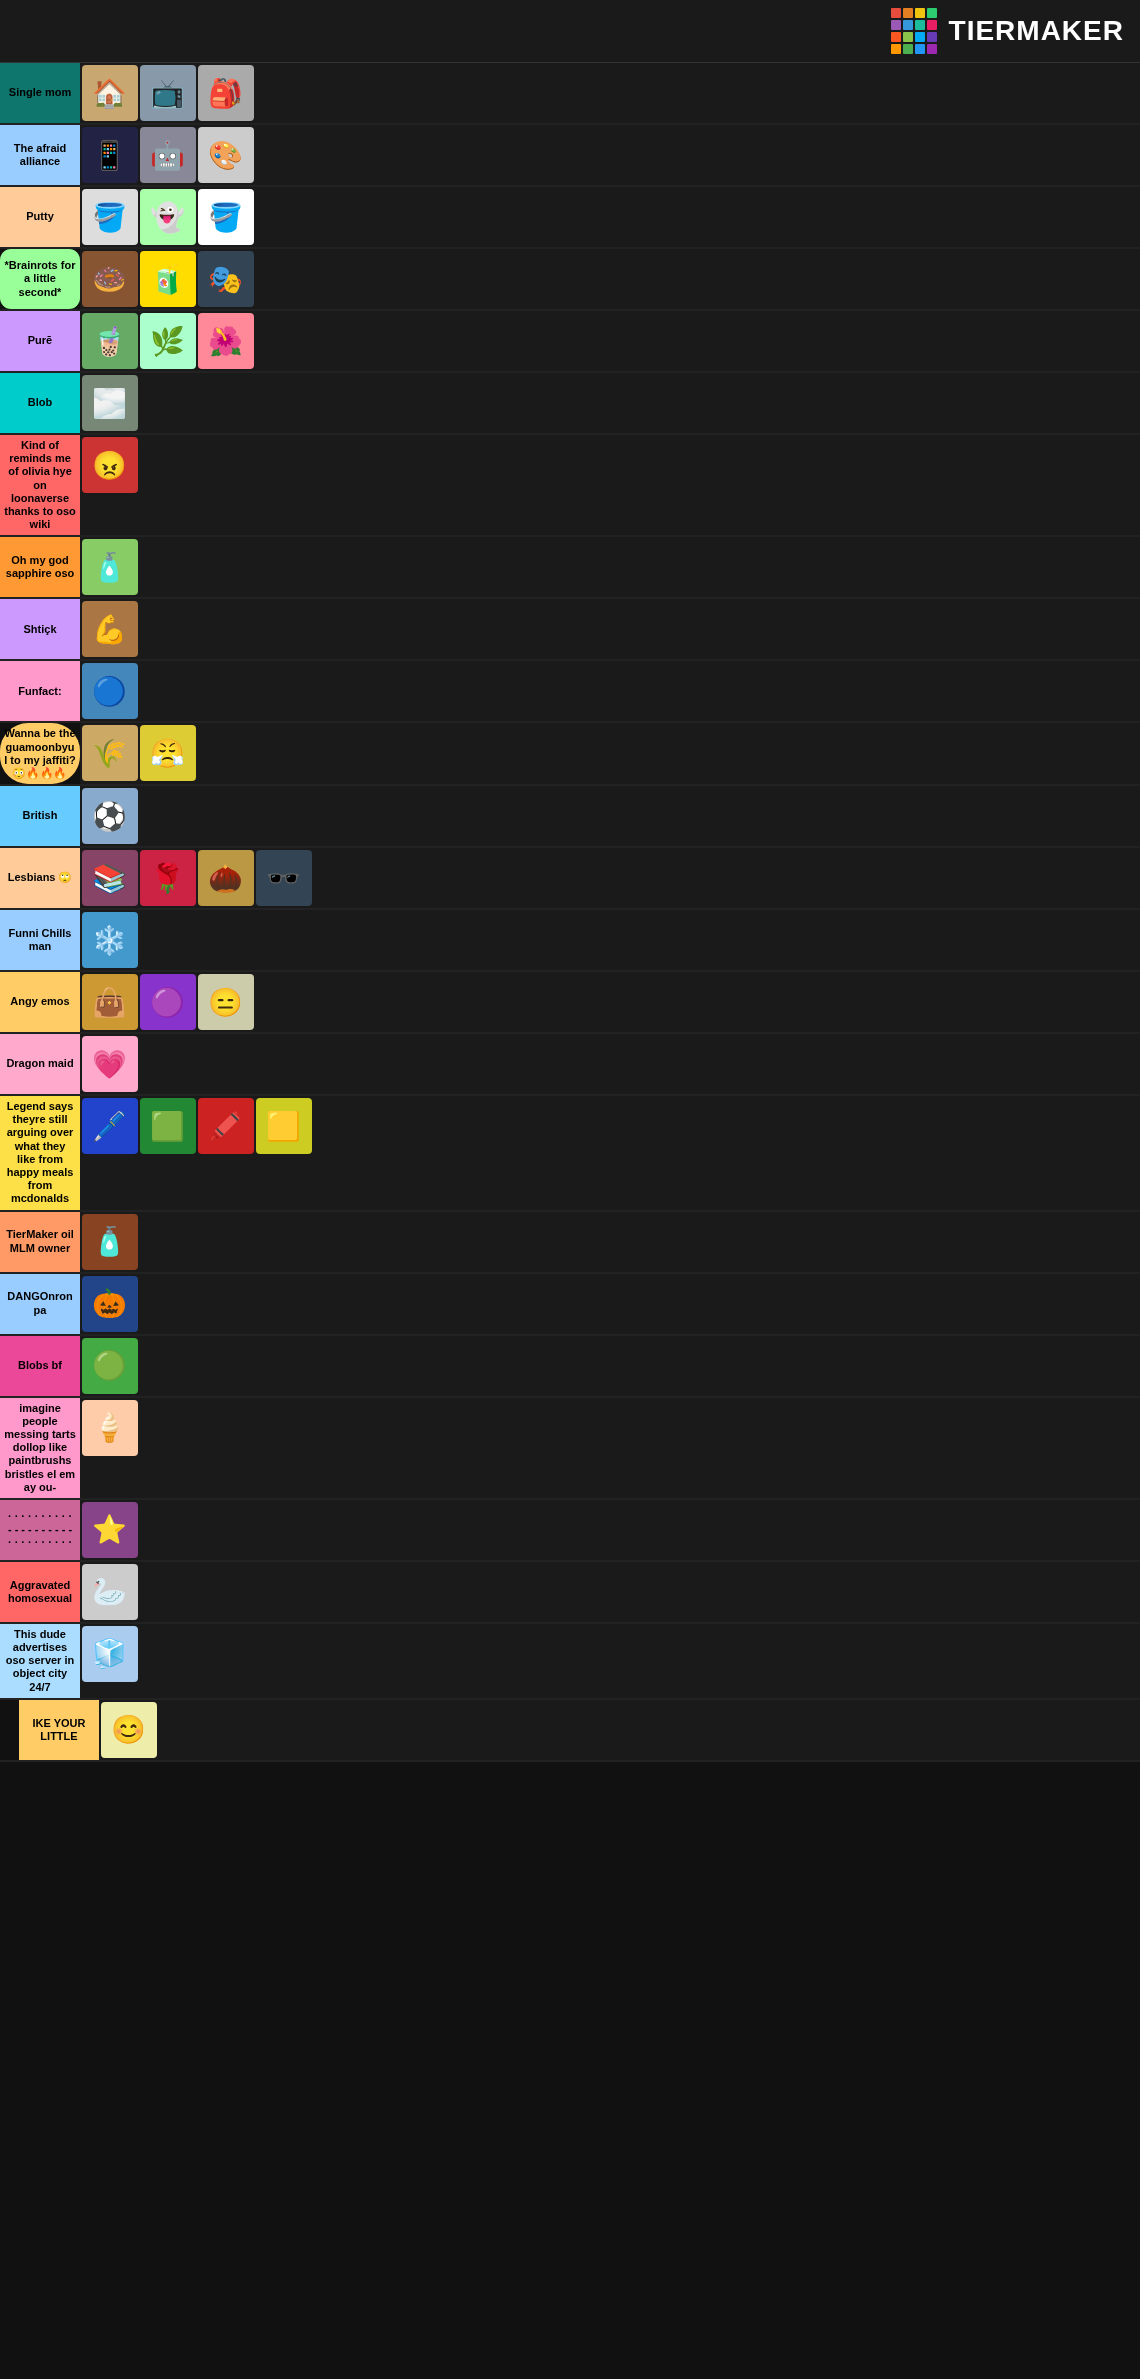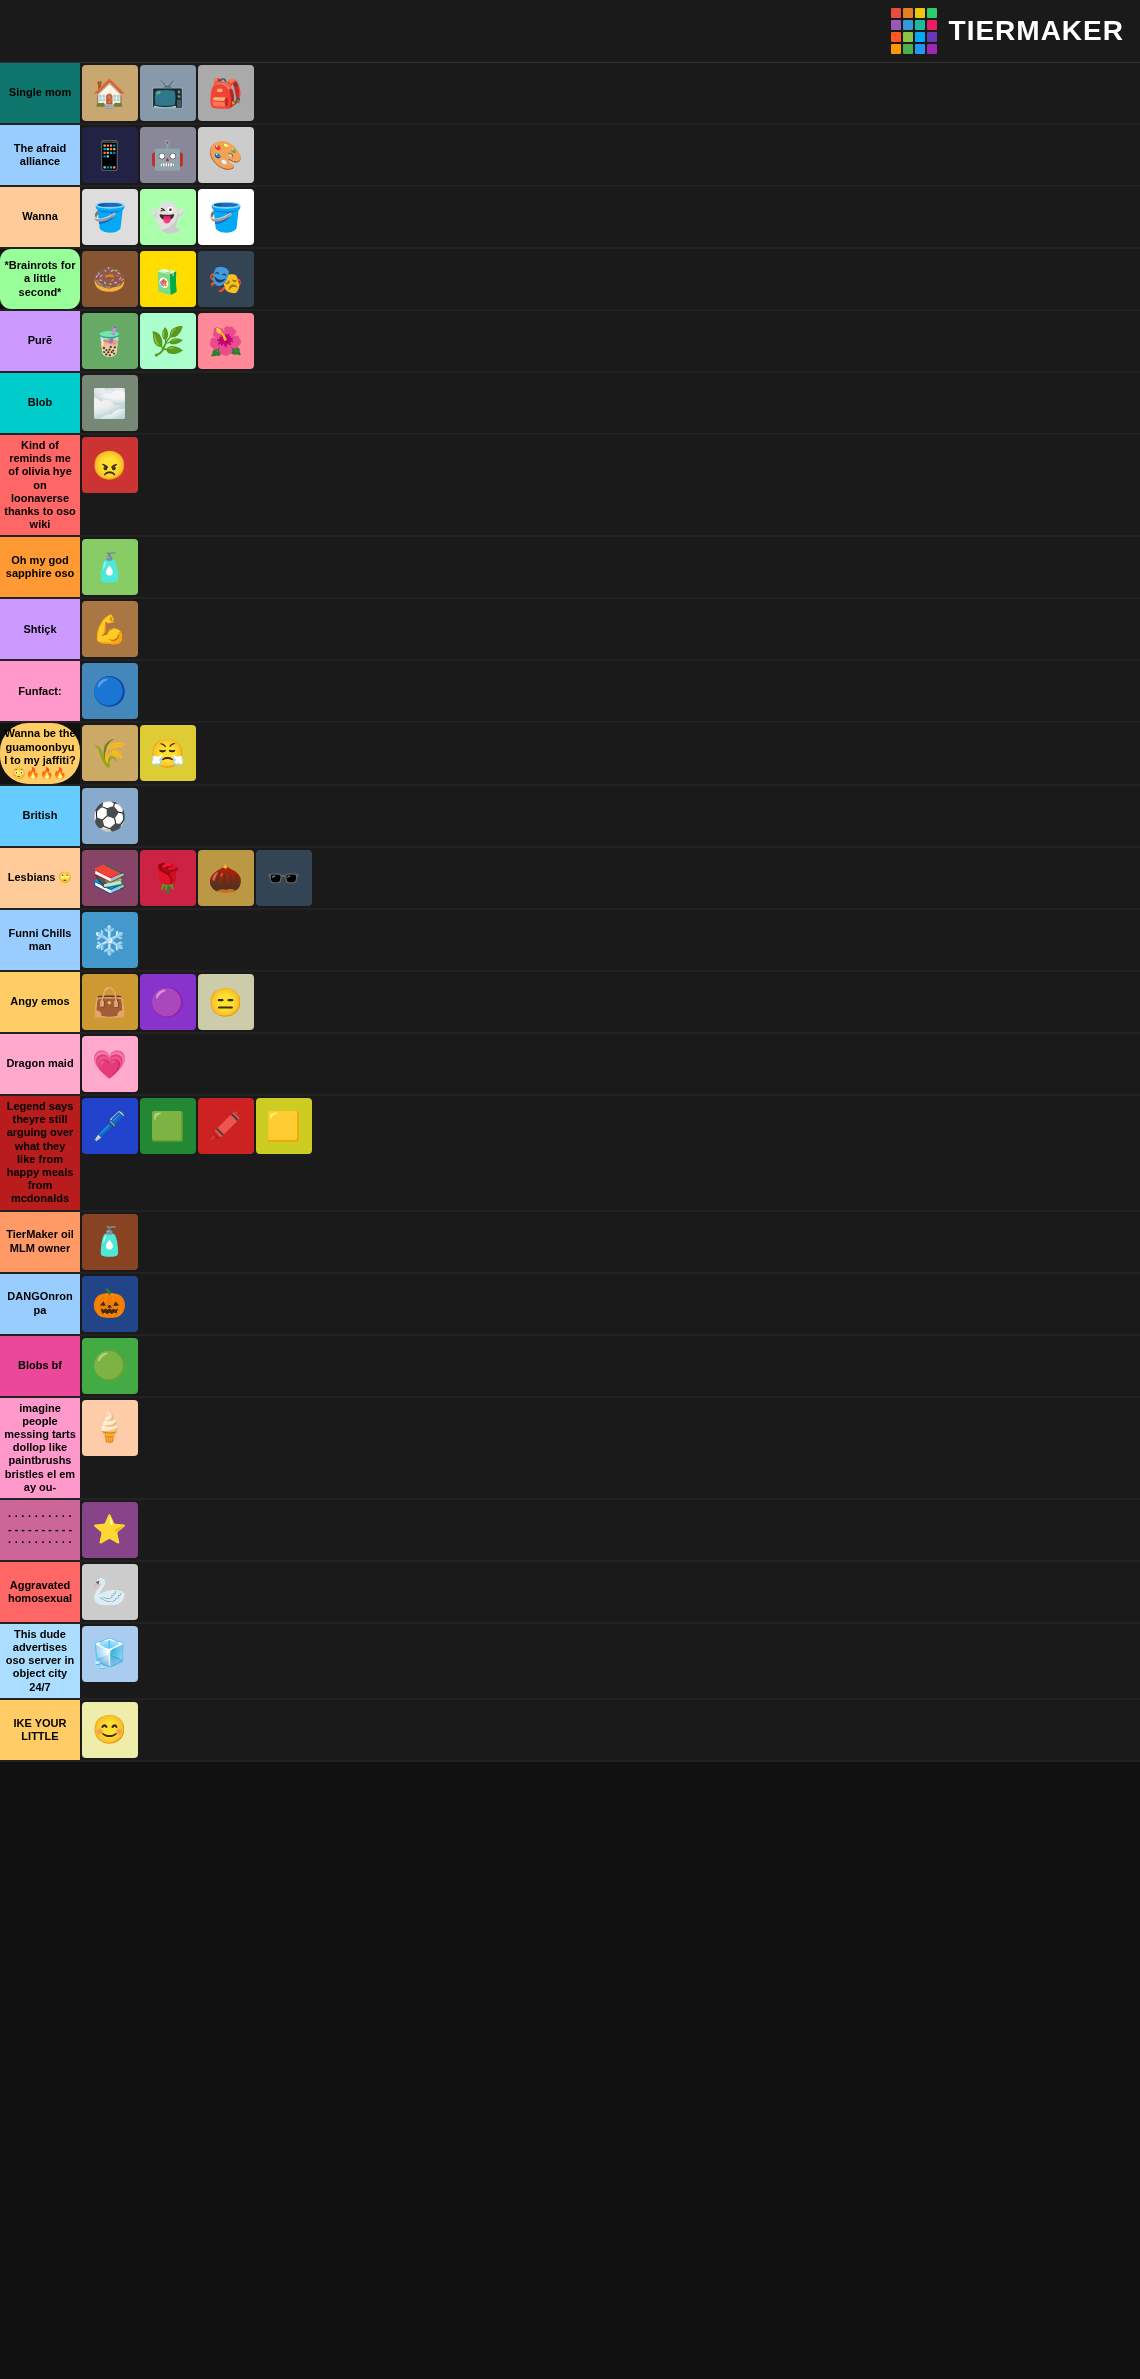--- a/index.html
+++ b/index.html
@@ -137,21 +137,21 @@
         </div>
         <div class="tier-item">
           <div class="char" style="background-color: rgb(136, 136, 153); font-size: 28px;">🤖</div>
         </div>
         <div class="tier-item">
           <div class="char" style="background-color: rgb(204, 204, 204); font-size: 28px;">🎨</div>
         </div>
       </div>
     </div>
     <div class="tier-row">
-      <div class="tier-label" style="background-color: rgb(255, 204, 153); white-space: pre-wrap;">Wanna</div>
+      <div class="tier-label" style="background-color: rgb(255, 204, 153); white-space: pre-wrap;">Putty</div>
       <div class="tier-items">
         <div class="tier-item">
           <div class="char" style="background-color: rgb(221, 221, 221); font-size: 28px;">🪣</div>
         </div>
         <div class="tier-item">
           <div class="char" style="background-color: rgb(170, 255, 170); font-size: 28px;">👻</div>
         </div>
         <div class="tier-item">
           <div class="char" style="background-color: rgb(255, 255, 255); font-size: 28px;">🪣</div>
         </div>
@@ -285,21 +285,21 @@
     </div>
     <div class="tier-row">
       <div class="tier-label" style="background-color: rgb(255, 170, 204); white-space: pre-wrap;">Dragon maid</div>
       <div class="tier-items">
         <div class="tier-item">
           <div class="char" style="background-color: rgb(255, 170, 204); font-size: 28px;">💗</div>
         </div>
       </div>
     </div>
     <div class="tier-row">
-      <div class="tier-label" style="background-color: #b91c1c; white-space: pre-wrap;">Legend says theyre still arguing over what they like from happy meals from mcdonalds</div>
+      <div class="tier-label" style="background-color: #fde047; white-space: pre-wrap;">Legend says theyre still arguing over what they like from happy meals from mcdonalds</div>
       <div class="tier-items">
         <div class="tier-item">
           <div class="char" style="background-color: rgb(34, 68, 204); font-size: 28px;">🖊️</div>
         </div>
         <div class="tier-item">
           <div class="char" style="background-color: rgb(34, 136, 51); font-size: 28px;">🟩</div>
         </div>
         <div class="tier-item">
           <div class="char" style="background-color: rgb(204, 34, 34); font-size: 28px;">🖍️</div>
         </div>
@@ -360,20 +360,20 @@
     </div>
     <div class="tier-row">
       <div class="tier-label" style="background-color: rgb(170, 221, 255); white-space: pre-wrap;">This dude advertises oso server in object city 24/7</div>
       <div class="tier-items">
         <div class="tier-item">
           <div class="char" style="background-color: rgb(170, 204, 238); font-size: 28px;">🧊</div>
         </div>
       </div>
     </div>
     <div class="tier-row">
-      <div class="tier-label" style="background-color: rgb(255, 204, 102); white-space: pre-wrap;">IKE YOUR LITTLE</div>
+      <div class="tier-label" style="background-color: rgb(255, 204, 102); white-space: pre-wrap; margin-left: 19px;">IKE YOUR LITTLE</div>
       <div class="tier-items">
         <div class="tier-item">
           <div class="char" style="background-color: rgb(238, 238, 170); font-size: 28px;">😊</div>
         </div>
       </div>
     </div>
   </div>
 
 </body></html>

